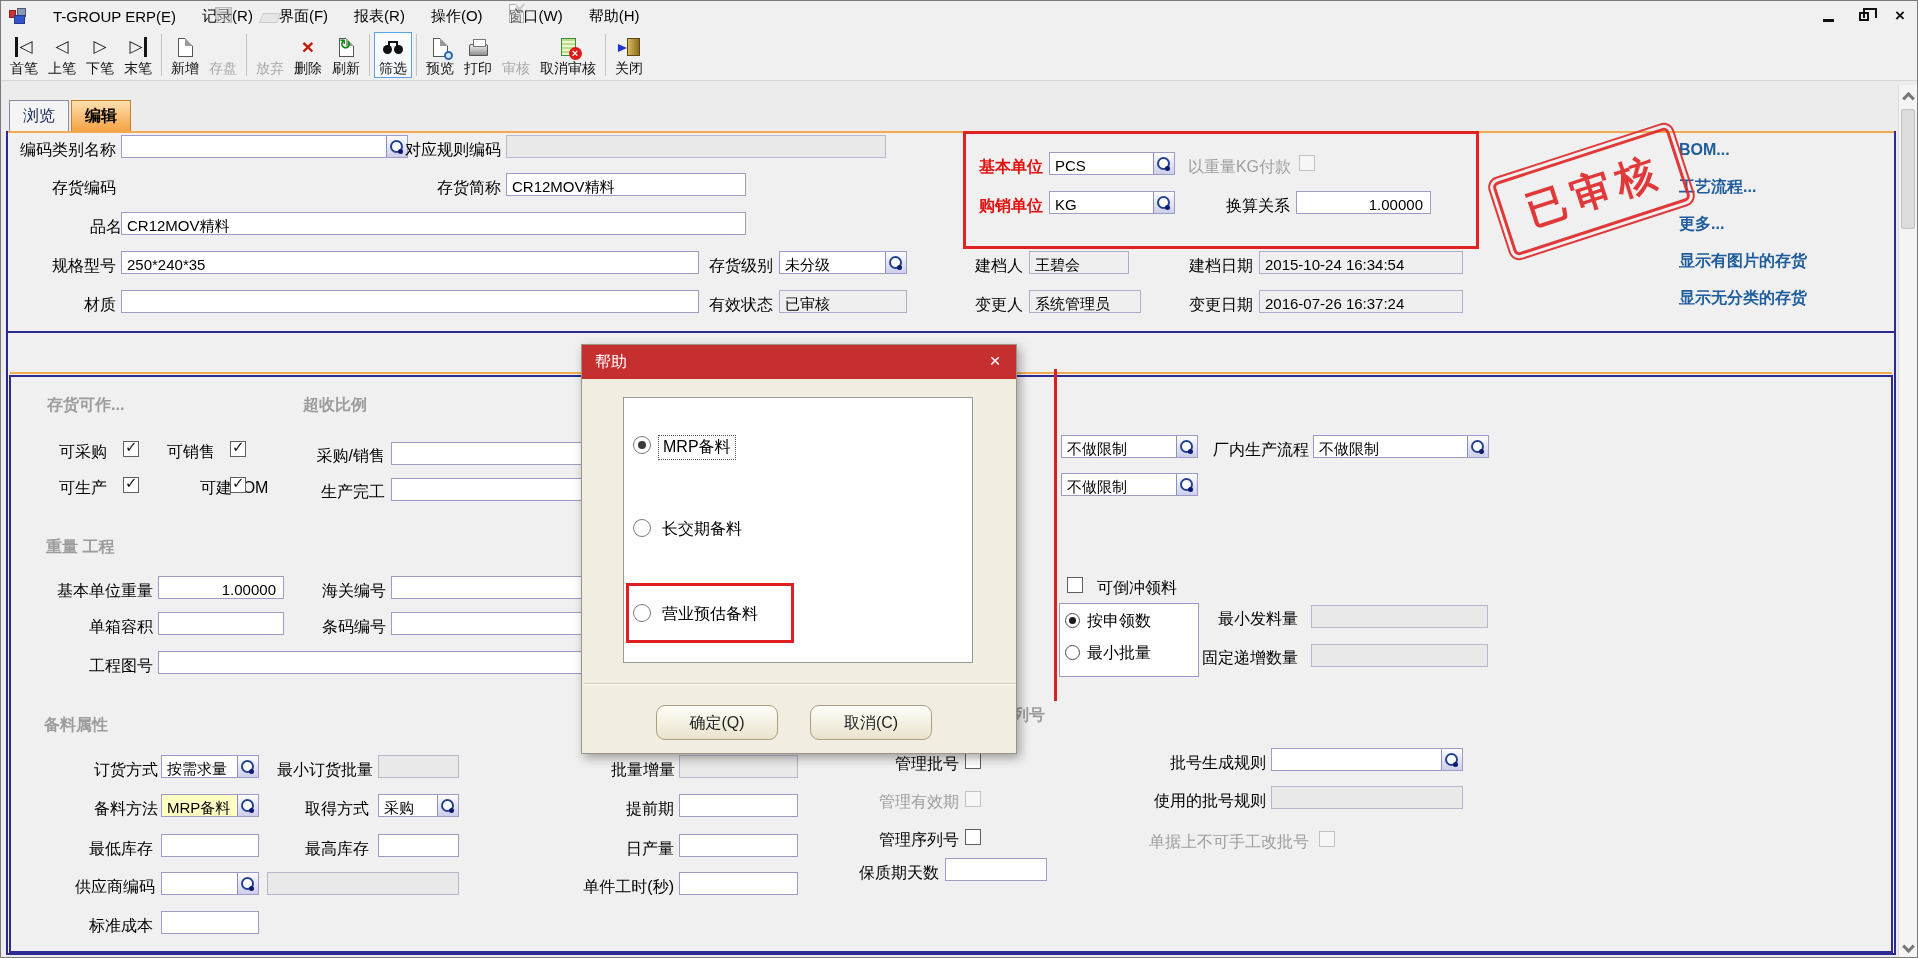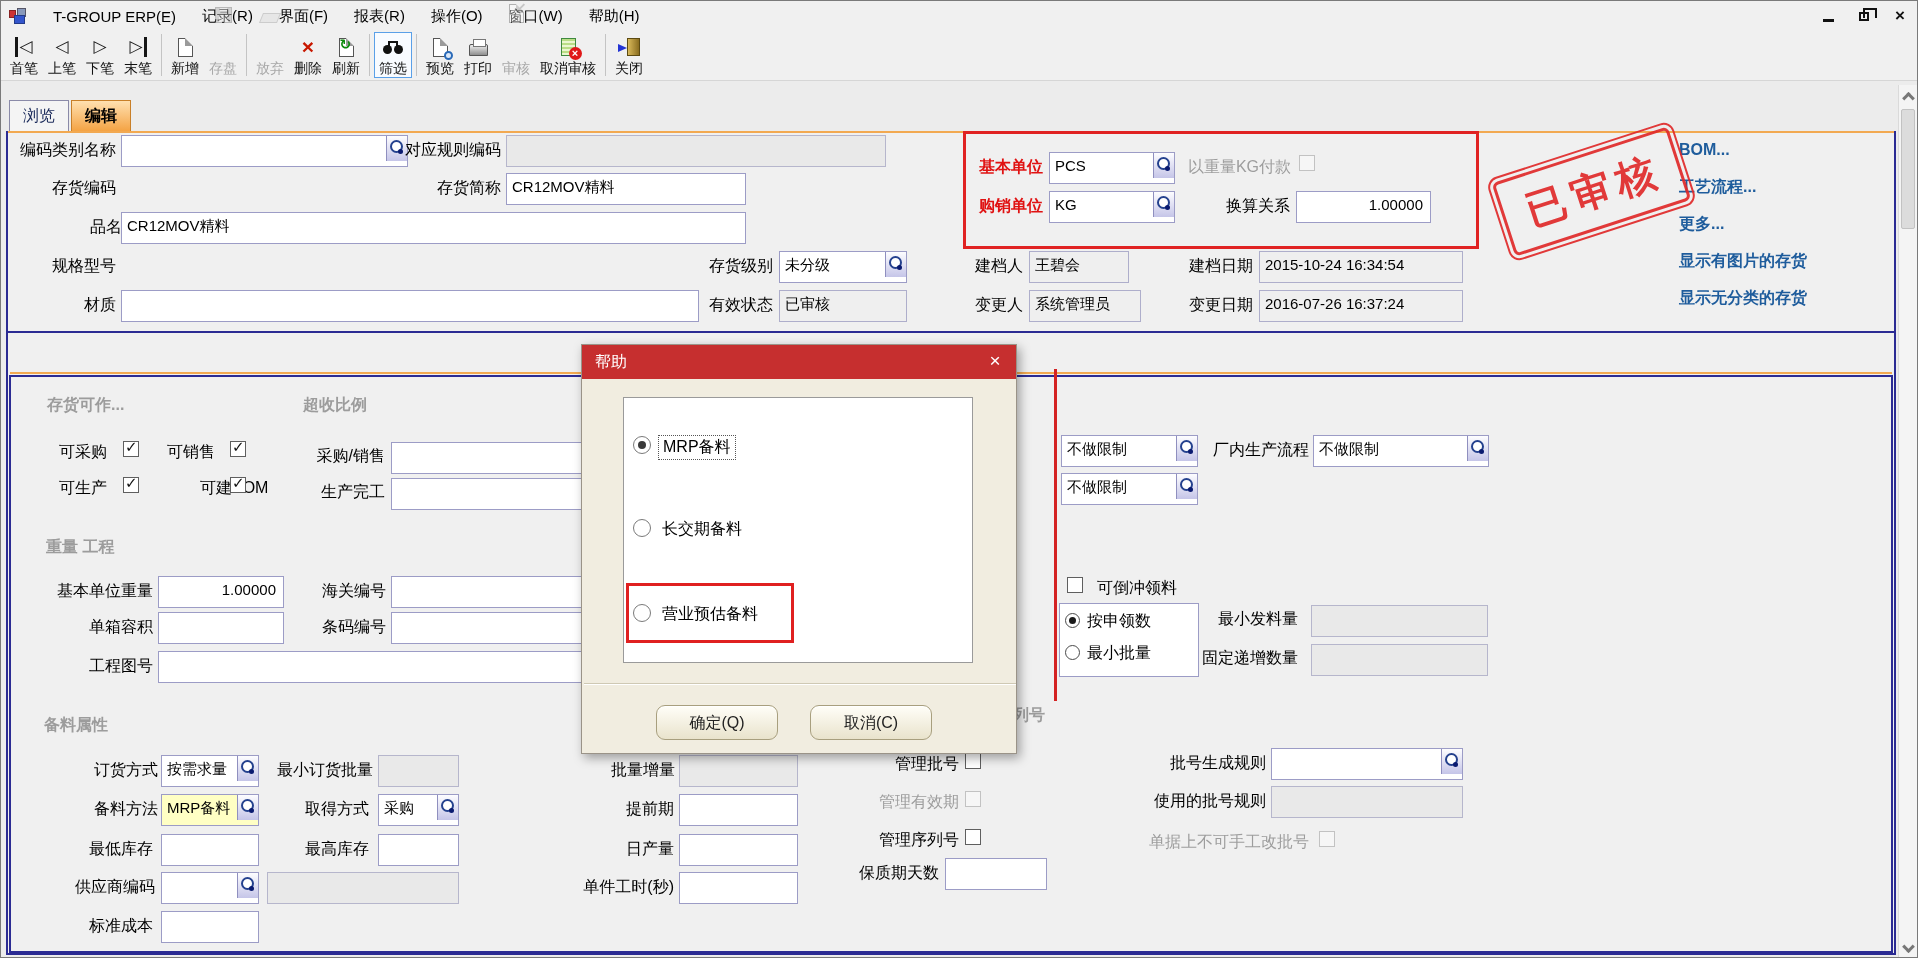--- a/index.html
+++ b/index.html
@@ -69,21 +69,21 @@
   
   .stabrow { position:absolute; left:10px; top:343px; height:28px; display:flex; align-items:center; z-index:4; }
   .stab { height:26px; line-height:26px; padding:0 11px; font-size:15px; color:#000; border-right:1px solid #aaa; cursor:pointer; }
   .stab.on { background:linear-gradient(#ffd9a2,#f3a040); border:1px solid #c87f28; font-weight:bold; margin-right:5px; }
 
   
   .lbl { position:absolute; font-size:16px; color:#000; text-align:right; white-space:nowrap; z-index:3; line-height:20px; }
   .lbl.la { text-align:left; }
   .lbl.red { color:#e01212; font-weight:bold; }
   .lbl.gray { color:#9d9d9d; }
-  .fld { position:absolute; height:32px; background:#fff; border:1px solid #9c9cc6; font-size:15px; line-height:25px; padding:0 5px; color:#000; white-space:nowrap; overflow:hidden; z-index:3; }
+  .fld { position:absolute; height:23px; background:#fff; border:1px solid #9c9cc6; font-size:15px; line-height:25px; padding:0 5px; color:#000; white-space:nowrap; overflow:hidden; z-index:3; }
   .fld.ro { background:#efefef; border-color:#aeaecb; }
   .fld.dis { background:#e9e9e9; border-color:#b6b6cc; }
   .fld.yel { background:#ffffc4; }
   .fld.lkf { padding-right:25px; }
   .fld.ra .v { display:block; text-align:right; padding-right:2px; }
   .lk { position:absolute; right:0; top:0; width:21px; height:25px; background:linear-gradient(180deg,#fdfdff,#c5c5e8); border-left:1px solid #8f8fbf; cursor:pointer; }
   .lk::before { content:""; position:absolute; left:3px; top:4px; width:9px; height:9px; border:2px solid #24418e; border-radius:50%; background:#fff; }
   .lk::after { content:""; position:absolute; left:11px; top:13px; width:5px; height:5px; background:#0a1a70; border-radius:50%; }
   .cb { position:absolute; width:16px; height:16px; background:#fff; border:1px solid #5f5f5f; z-index:3; cursor:pointer; }
   .cb.on::after { content:"✓"; position:absolute; left:1px; top:-4px; font-size:15px; font-weight:bold; color:#101010; }
@@ -268,20 +268,21 @@
   <div class="fld dis" style="left:505px;top:134px;width:380px;"><span class="v"></span></div>
 
   <div class="lbl" style="left:18px;top:177px;width:97px;">存货编码</div>
   <div class="lbl" style="left:410px;top:177px;width:90px;">存货简称</div>
   <div class="fld" style="left:505px;top:172px;width:240px;"><span class="v">CR12MOV精料</span></div>
 
   <div class="lbl" style="left:24px;top:216px;width:97px;">品名</div>
   <div class="fld" style="left:120px;top:211px;width:625px;"><span class="v">CR12MOV精料</span></div>
 
   <div class="lbl" style="left:18px;top:255px;width:97px;">规格型号</div>
+  <div class="fld" style="left:120px;top:250px;width:578px;"><span class="v">250*240*35</span></div>
   <div class="lbl" style="left:700px;top:255px;width:72px;">存货级别</div>
   <div class="fld lkf" style="left:778px;top:250px;width:128px;"><span class="v">未分级</span><span class="lk"></span></div>
   <div class="lbl" style="left:938px;top:255px;width:84px;">建档人</div>
   <div class="fld ro" style="left:1028px;top:250px;width:100px;"><span class="v">王碧会</span></div>
   <div class="lbl" style="left:1158px;top:255px;width:94px;">建档日期</div>
   <div class="fld ro" style="left:1258px;top:250px;width:204px;"><span class="v">2015-10-24 16:34:54</span></div>
 
   <div class="lbl" style="left:18px;top:294px;width:97px;">材质</div>
   <div class="fld" style="left:120px;top:289px;width:578px;"><span class="v"></span></div>
   <div class="lbl" style="left:700px;top:294px;width:72px;">有效状态</div>

